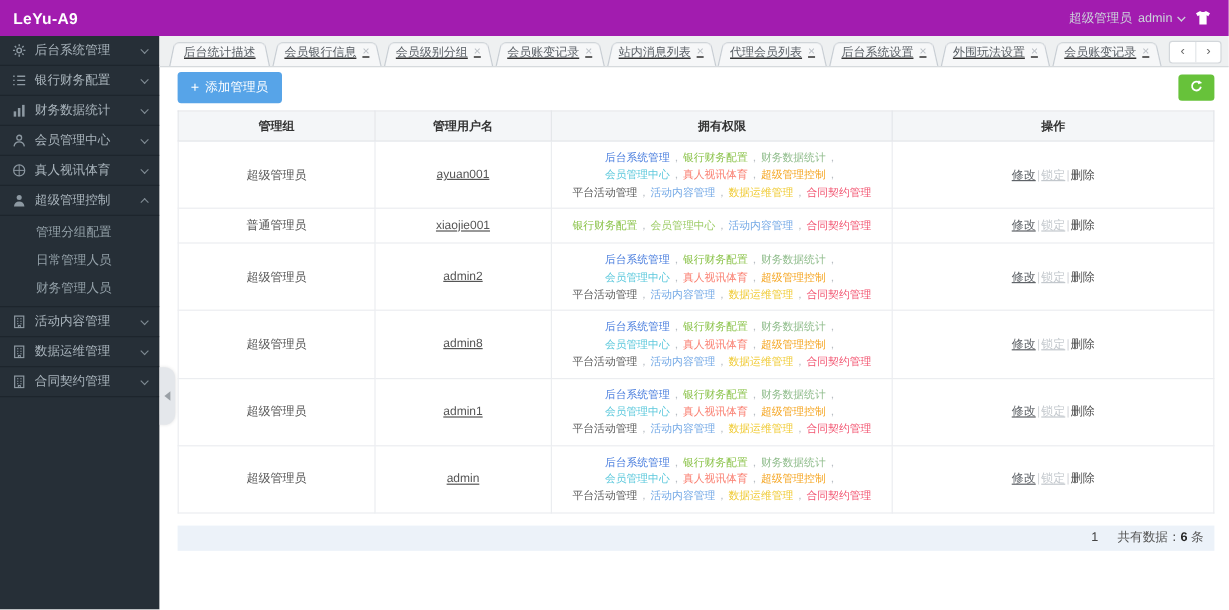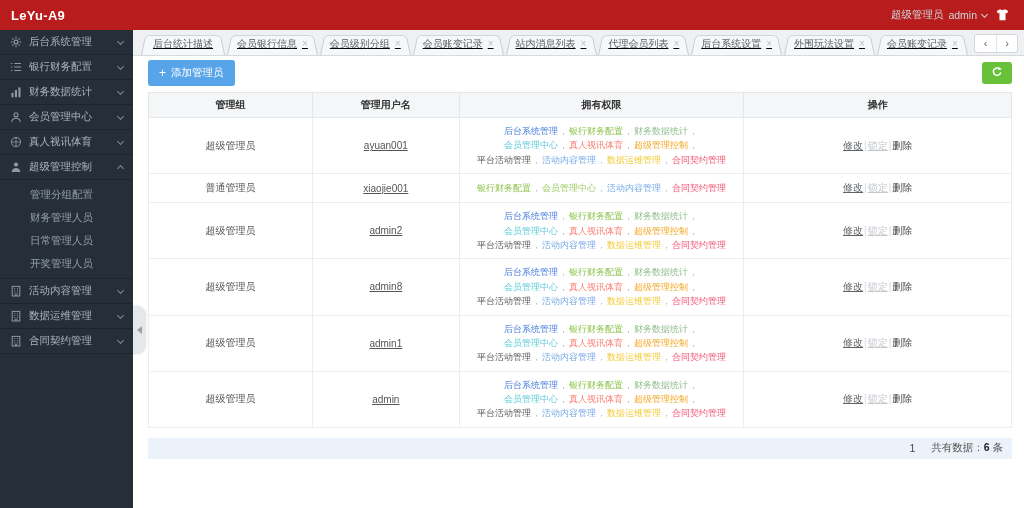--- a/index.html
+++ b/index.html
@@ -1,21 +1,21 @@
 <!DOCTYPE html>
 <html><head>
 <meta charset="utf-8">
 <style>
   * { box-sizing: border-box; margin: 0; padding: 0; }
   html,body { width:1024px; height:508px; overflow:hidden; }
   body { font-family:"Liberation Sans","DejaVu Sans",sans-serif; background:#fff; }
   .app { width:1024px; height:508px; display:flex; flex-direction:column; }
 
   
-  .hdr { flex:0 0 30px; background:#b91c1c; display:flex; align-items:center; }
+  .hdr { flex:0 0 30px; background:#a21caf; display:flex; align-items:center; }
   .logo { width:133px; padding-left:11px; color:#fff; font-size:13px; font-weight:bold; letter-spacing:.3px; }
   .hdr-right { margin-left:auto; display:flex; align-items:center; gap:8px; padding-right:14px; color:#ccd5db; font-size:10.5px; }
   .hdr-right .who { display:flex; align-items:center; gap:5px; cursor:pointer; }
   .chev { display:inline-block; width:5px; height:5px; border-right:1px solid currentColor; border-bottom:1px solid currentColor; transform:rotate(45deg); margin-top:-2px; }
   .chev.up { transform:rotate(-135deg); margin-top:3px; }
   .shirt svg { width:15px; height:14px; display:block; }
 
   
   .shell { flex:1; display:flex; min-height:0; }
   aside { flex:0 0 133px; background:#262f37; overflow:hidden; }
@@ -147,23 +147,22 @@
             <svg viewBox="0 0 12 12" fill="currentColor">
               <circle cx="6" cy="3.6" r="2.1"></circle>
               <path d="M1.6 11c.3-2.6 2-4 4.4-4s4.1 1.4 4.4 4Z"></path>
             </svg>
           </span>
           <span class="nav-label">超级管理控制</span>
           <span class="chev up"></span>
         </div>
         <div class="sub">
           <div class="sub-item">管理分组配置</div>
+          <div class="sub-item">日常管理人员</div>
           <div class="sub-item">财务管理人员</div>
-          <div class="sub-item">日常管理人员</div>
-          <div class="sub-item">开奖管理人员</div>
         </div>
         <div class="nav-item">
           <span class="nav-icon">
             <svg viewBox="0 0 12 12" fill="none" stroke="currentColor" stroke-width="1">
               <rect x="2.2" y="1.4" width="7.6" height="9.6"></rect>
               <path d="M4.2 3.6h1.1M6.9 3.6H8M4.2 5.7h1.1M6.9 5.7H8M4.2 7.8h1.1M6.9 7.8H8M5.3 11V9.2h1.6V11" stroke-width=".9"></path>
             </svg>
           </span>
           <span class="nav-label">活动内容管理</span>
           <span class="chev "></span>

